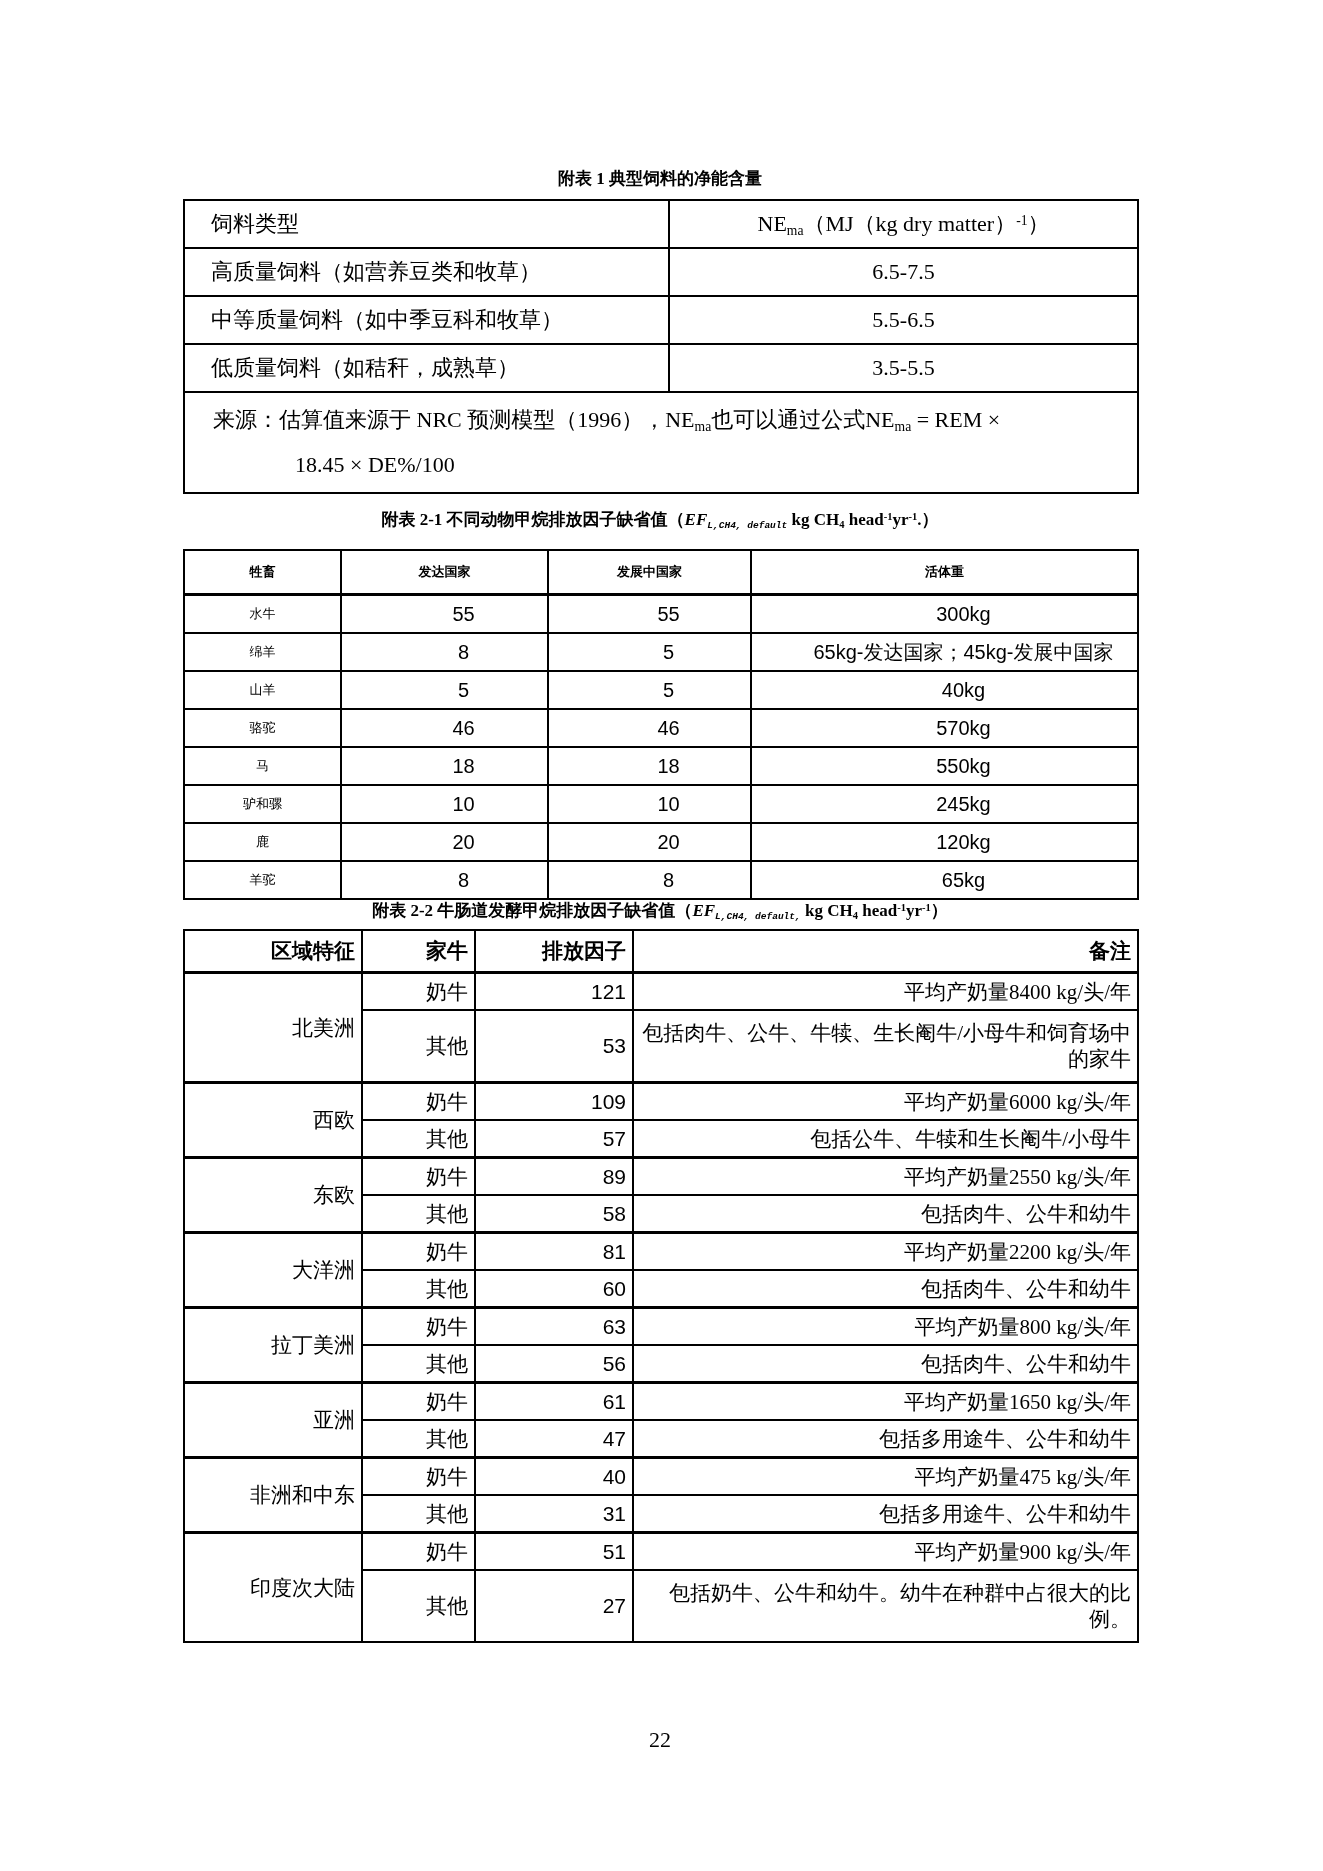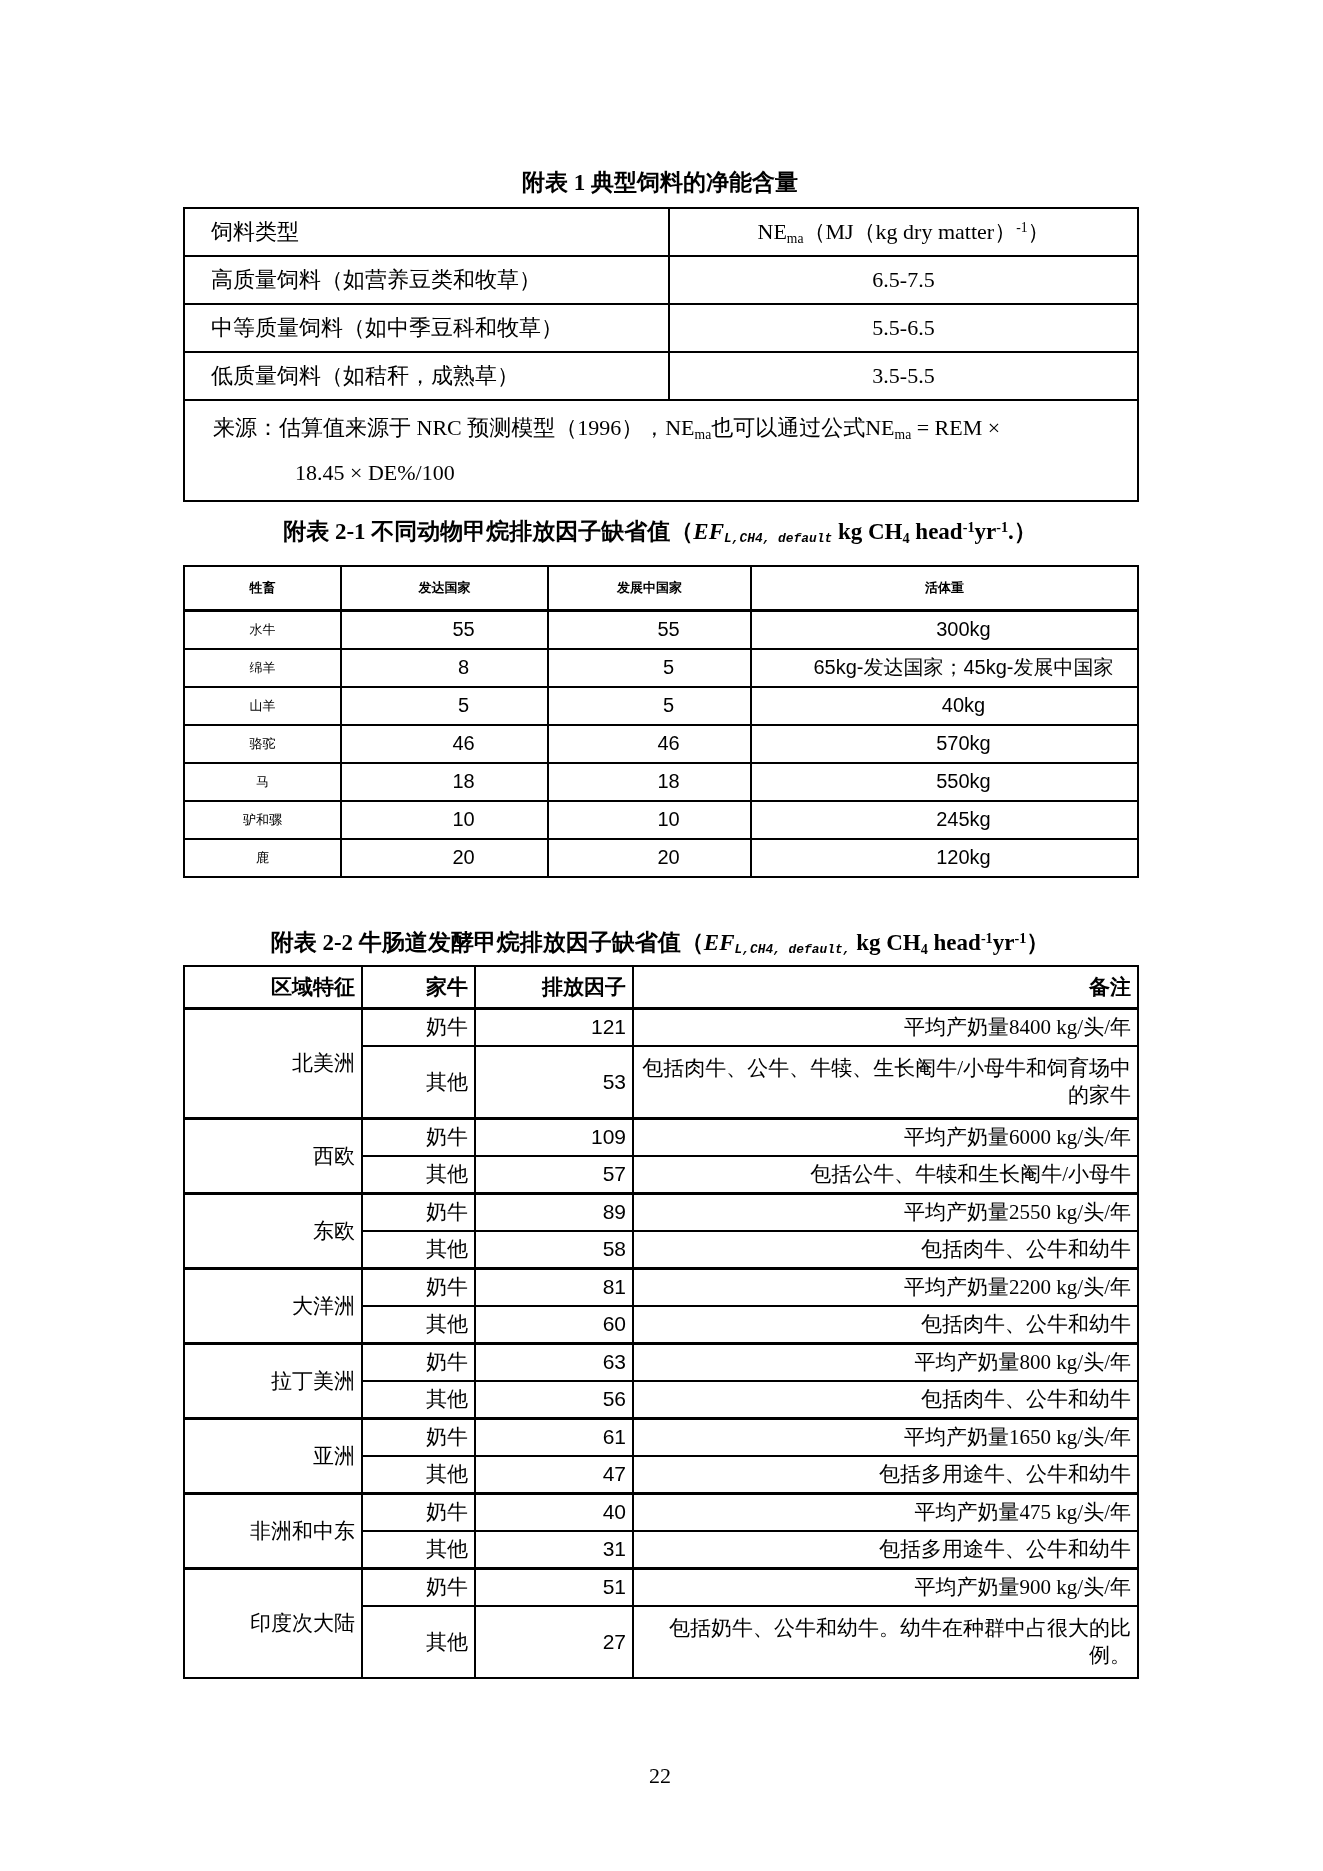--- a/index.html
+++ b/index.html
@@ -6,26 +6,26 @@
   body {
     width: 1323px; height: 1871px;
     background: #ffffff; color: #000000;
     font-family: "Liberation Serif", "DejaVu Serif", serif;
     overflow: hidden;
   }
   .page { margin-left: 183px; width: 954px; }
 
   .tbl-title {
     text-align: center; font-weight: bold;
-    font-size: 23px; line-height: 1.3;
+    font-size: 17px; line-height: 1.3;
     font-family: "Liberation Serif", "DejaVu Serif", serif;
   }
   #title1  { padding-top: 168px; margin-bottom: 9px; }
   #title21 { margin-top: 15px; margin-bottom: 18px; }
-  #title22 { margin-top: 50px; margin-bottom: 7px; }
+  #title22 { margin-bottom: 7px; }
 
   table { border-collapse: collapse; table-layout: fixed; width: 954px; }
   td {
     border: 2px solid #000;
     vertical-align: middle;
     padding: 1px 6px;
     font-size: 22px;
     line-height: 1.25;
   }
   #table1 td { height: 44px; }
@@ -150,20 +150,26 @@
           <td class="ctr num">10</td>
           <td class="ctr num">10</td>
           <td class="ctr num">245kg</td>
         </tr>
         <tr>
           <td class="ctr">鹿</td>
           <td class="ctr num">20</td>
           <td class="ctr num">20</td>
           <td class="ctr num">120kg</td>
         </tr>
+        <tr>
+          <td class="ctr">羊驼</td>
+          <td class="ctr num">8</td>
+          <td class="ctr num">8</td>
+          <td class="ctr num">65kg</td>
+        </tr>
       </tbody>
   </table>
 
   <div class="tbl-title" id="title22"><span>附表 2-2 牛肠道发酵甲烷排放因子缺省值（</span><span class="it">EF</span><span class="sub it mono">L,CH4, default,</span><span> kg CH</span><span class="sub">4</span><span> head</span><span class="sup">-1</span><span>yr</span><span class="sup">-1</span><span>）</span></div>
 
   <table id="table22">
     <colgroup>
         <col style="width:178px">
         <col style="width:113px">
         <col style="width:158px">

